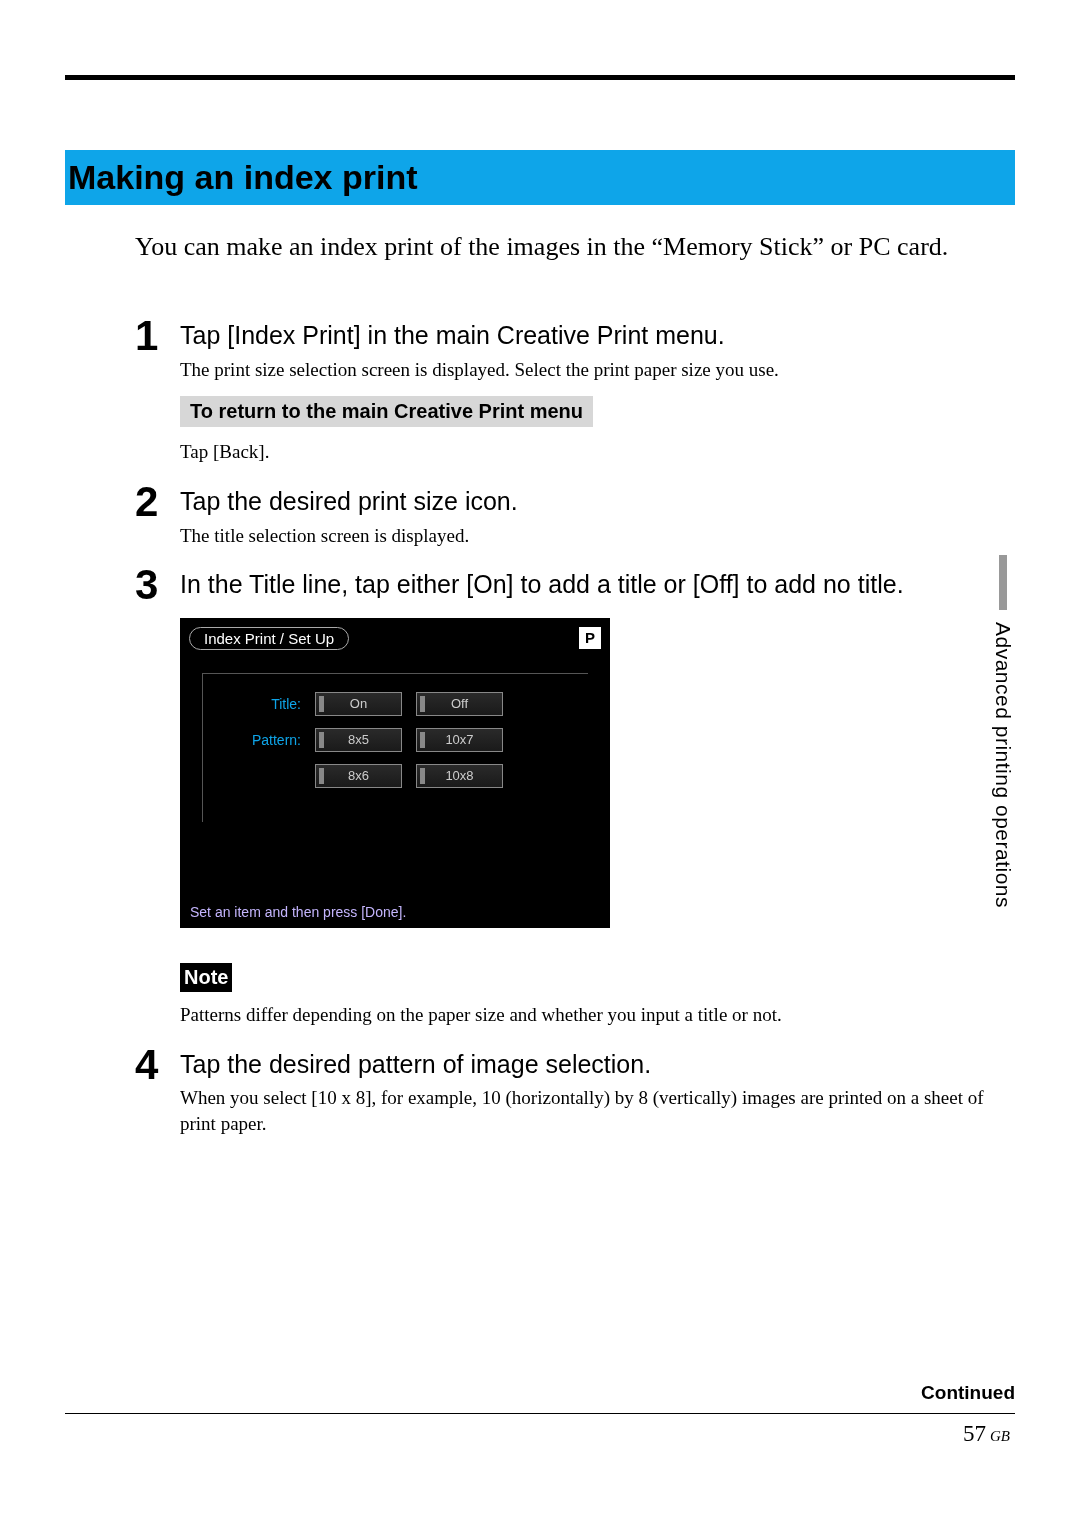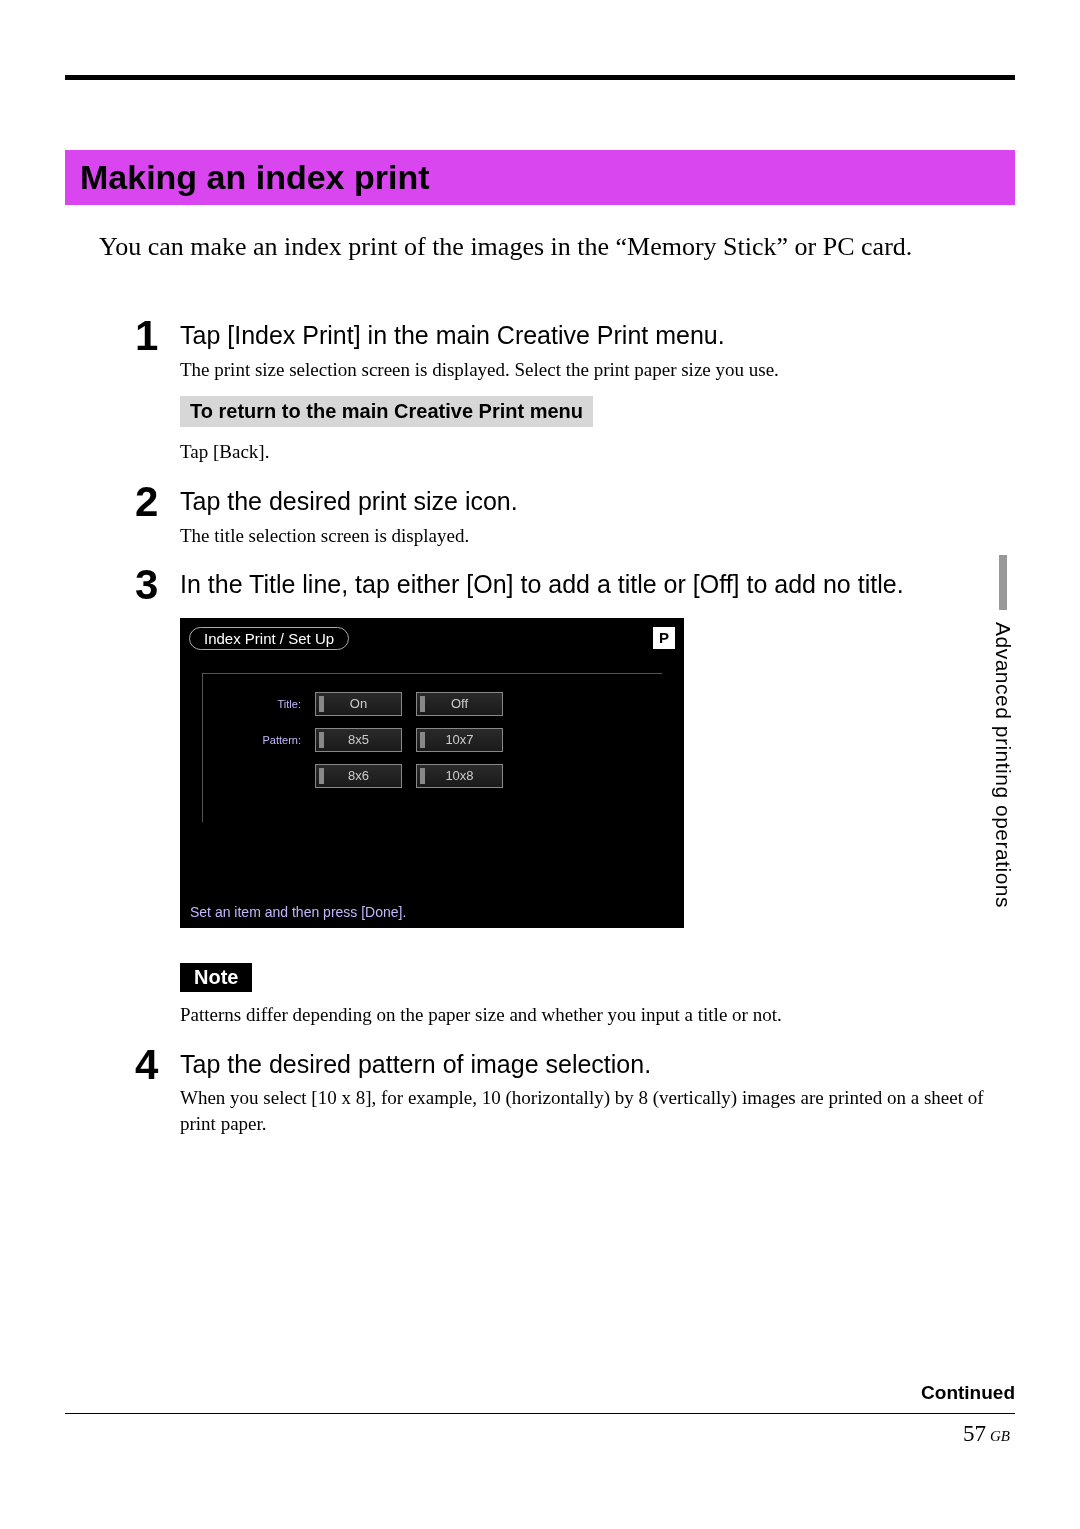--- a/index.html
+++ b/index.html
@@ -18,31 +18,31 @@
     right: 65px;
     top: 75px;
     bottom: 50px;
   }
   .top-rule {
     border-top: 5px solid #000;
     height: 0;
     margin-bottom: 70px;
   }
   .section-title {
-    background: #d946ef;
-    padding: 8px 15px;
+    background: #0ea5e9;
+    padding: 8px 3px;
     font-size: 34px;
     font-weight: bold;
     font-family: Verdana, Arial, sans-serif;
     margin-bottom: 25px;
     margin-top: 12px;
   }
   .intro {
     font-size: 26px;
-    margin-left: 34px;
+    margin-left: 70px;
     margin-bottom: 55px;
     line-height: 1.3;
   }
   .step {
     display: flex;
     align-items: flex-start;
     margin-left: 70px;
     margin-bottom: 20px;
   }
   .step-num {
@@ -79,27 +79,27 @@
     margin-top: 14px;
     margin-bottom: 8px;
   }
   .note-box {
     background: #000;
     color: #fff;
     display: inline-block;
     font-family: Verdana, Arial, sans-serif;
     font-weight: bold;
     font-size: 20px;
-    padding: 3px 14px;
+    padding: 3px 4px;
     margin-top: 25px;
     margin-bottom: 6px;
   }
   
   .screen {
-    width: 504px;
+    width: 430px;
     height: 310px;
     background: #000;
     position: relative;
     font-family: Arial, sans-serif;
     margin-top: 16px;
     margin-bottom: 10px;
   }
   .screen-tab {
     position: absolute;
     top: 9px;
@@ -140,22 +140,22 @@
     position:absolute;
     top:0; bottom:0; left:0;
     width:1px;
   }
   .frow {
     display: flex;
     align-items: center;
     margin-bottom: 12px;
   }
   .flabel {
-    color: #c4b5fd;
-    font-size: 11px;
+    color: #0ea5e9;
+    font-size: 14px;
     width: 80px;
     text-align: right;
     margin-right: 14px;
   }
   .fbtn {
     width: 85px;
     height: 22px;
     border: 1px solid #888;
     color: #ccc;
     font-size: 13px;

